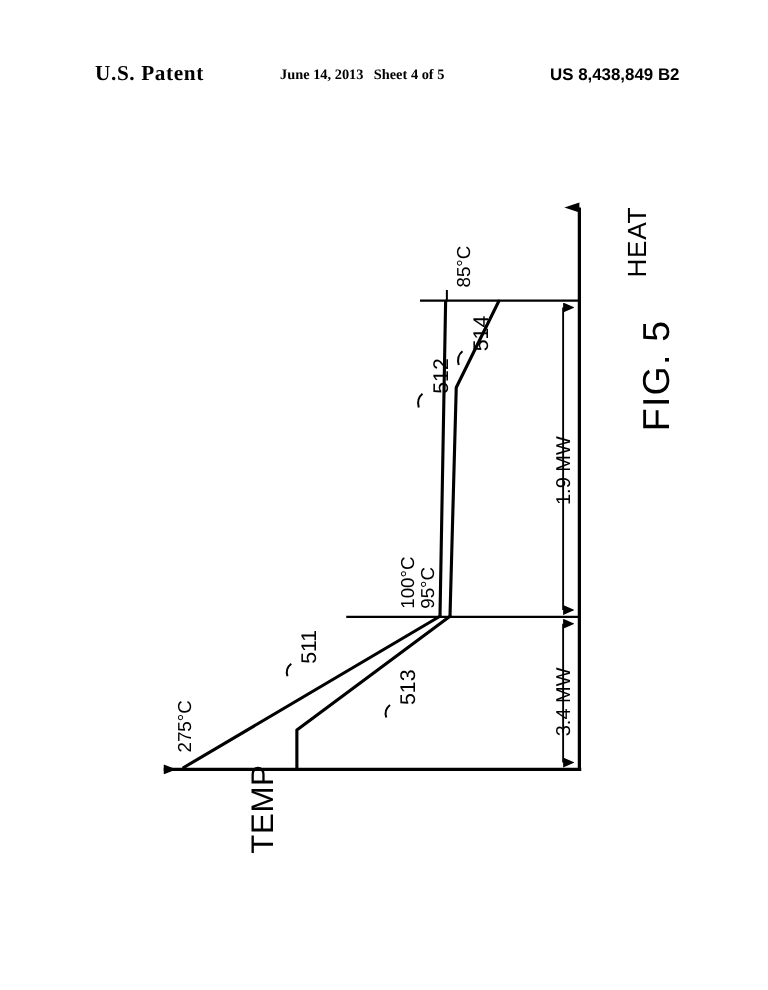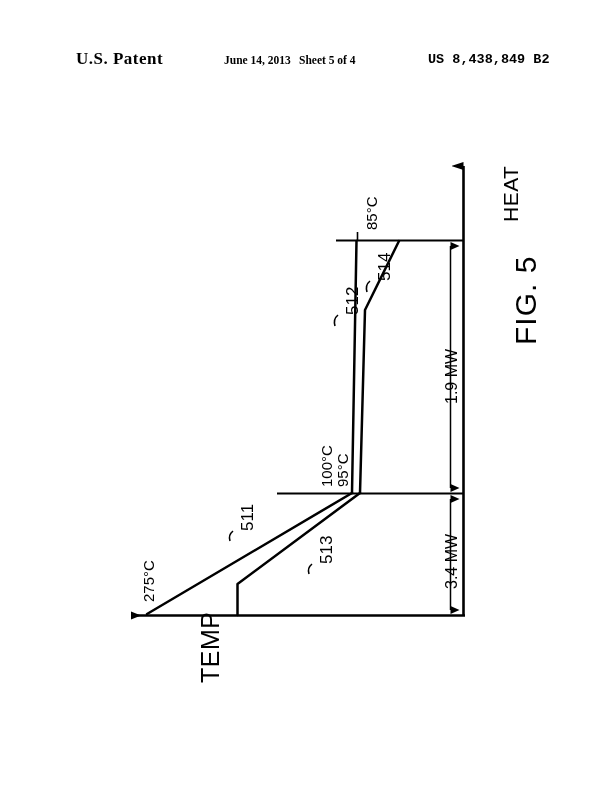--- a/index.html
+++ b/index.html
@@ -24,22 +24,22 @@
     left:224px; top:3px;
     font-family:"Liberation Serif", serif;
     font-weight:bold; font-size:11.5px;
   }
   .hdr-sheet{
     left:299px; top:3px;
     font-family:"Liberation Serif", serif;
     font-weight:bold; font-size:11.5px;
   }
   .hdr-num{
-    left:428px; top:1px;
-    font-family:Liberation Mono, monospace;
+    left:440px; top:1px;
+    font-family:Liberation Sans, sans-serif;
     font-weight:bold; font-size:13.5px;
   }
 
   
   #fig{position:absolute;left:0;top:0;width:614px;height:792px;}
   #fig svg{display:block;}
 
   
   .rot{
     position:absolute;
@@ -56,21 +56,21 @@
   .lbl-ref{font-size:17px;}
 </style>
 </head>
 <body>
 
 <div id="page">
 
   <div class="hdr">
     <span class="hdr-title">U.S. Patent</span>
     <span class="hdr-date">June 14, 2013</span>
-    <span class="hdr-sheet">Sheet 5 of 4</span>
+    <span class="hdr-sheet">Sheet 4 of 5</span>
     <span class="hdr-num">US 8,438,849 B2</span>
   </div>
 
   <div id="fig">
 
     <svg width="614" height="792" viewBox="0 0 614 792">
 
       <defs>
         <marker id="ahL" markerWidth="12" markerHeight="12" refX="10" refY="4" orient="auto" markerUnits="userSpaceOnUse">
           <path d="M10,0 L0,4 L10,8 z" fill="#000"></path>

